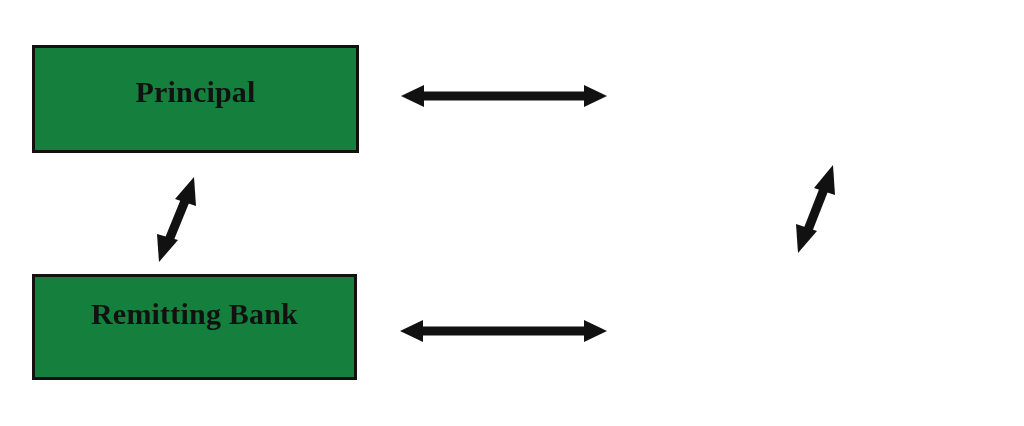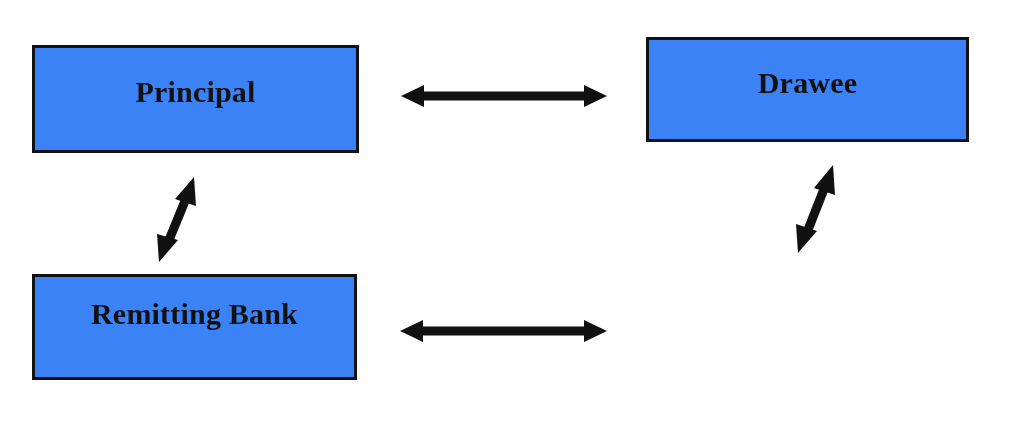--- a/index.html
+++ b/index.html
@@ -14,21 +14,21 @@
   #diagram-canvas {
     position: relative;
     width: 1024px;
     height: 426px;
     background: #ffffff;
     overflow: hidden;
   }
   .node-box {
     position: absolute;
     box-sizing: border-box;
-    background: #3b82f6;
+    background: #15803d;
     border: 3px solid #111111;
     display: block;
   }
   .node-label {
     position: absolute;
     left: 0;
     right: 0;
     text-align: center;
     font-family: "Liberation Serif", "DejaVu Serif", serif;
     font-weight: bold;
@@ -86,22 +86,19 @@
       <line x1="826" y1="184" x2="806" y2="235" stroke="#111111" stroke-width="9" stroke-linecap="butt"></line>
       <polygon points="833,165 814,188 835,195" fill="#111111"></polygon>
       <polygon points="798,253 817,231 796,224" fill="#111111"></polygon>
     </g>
   </svg>
 
   <div class="node-box" id="node-principal">
     <span class="node-label">Principal</span>
   </div>
 
-  <div class="node-box" id="node-drawee">
-    <span class="node-label">Drawee</span>
-  </div>
 
   <div class="node-box" id="node-remitting-bank">
     <span class="node-label">Remitting Bank</span>
   </div>
 
 
 </div>
 
 </body></html>

